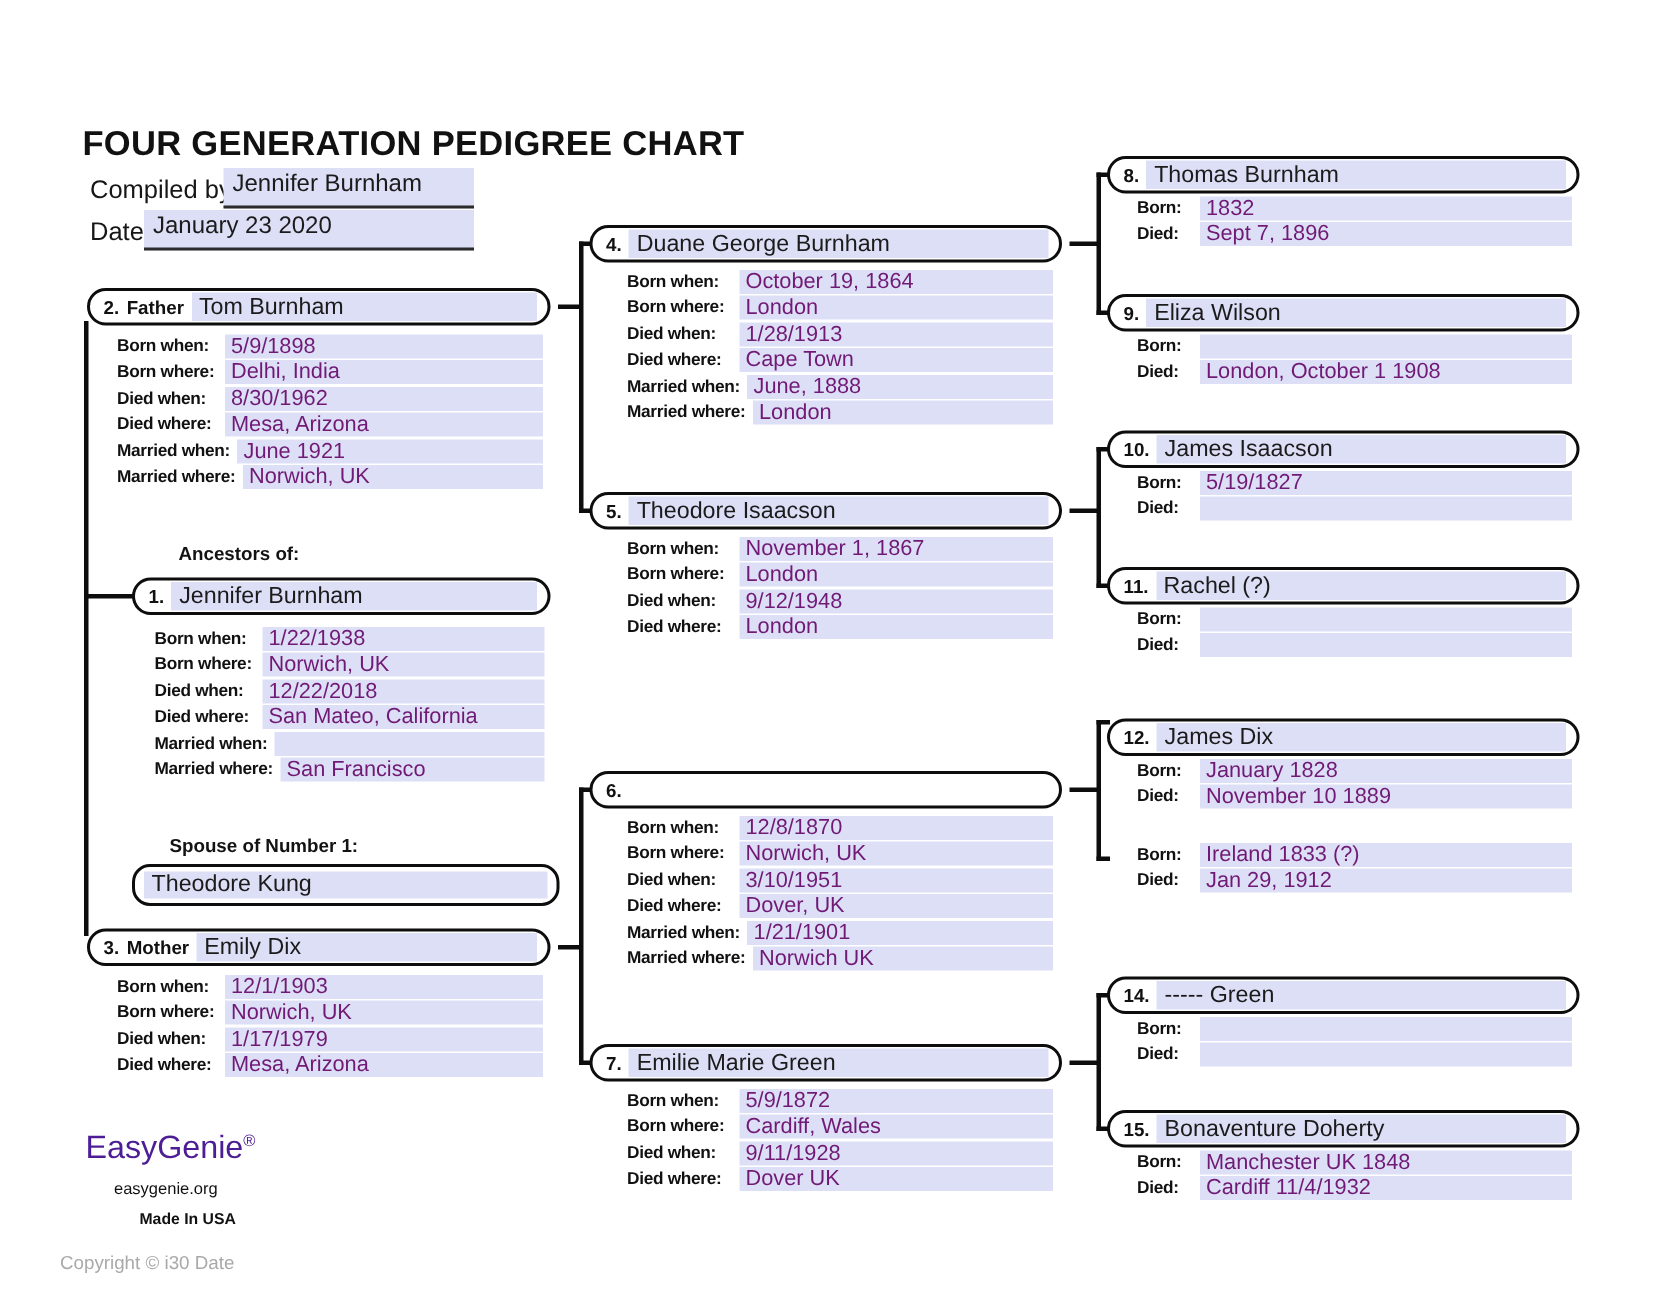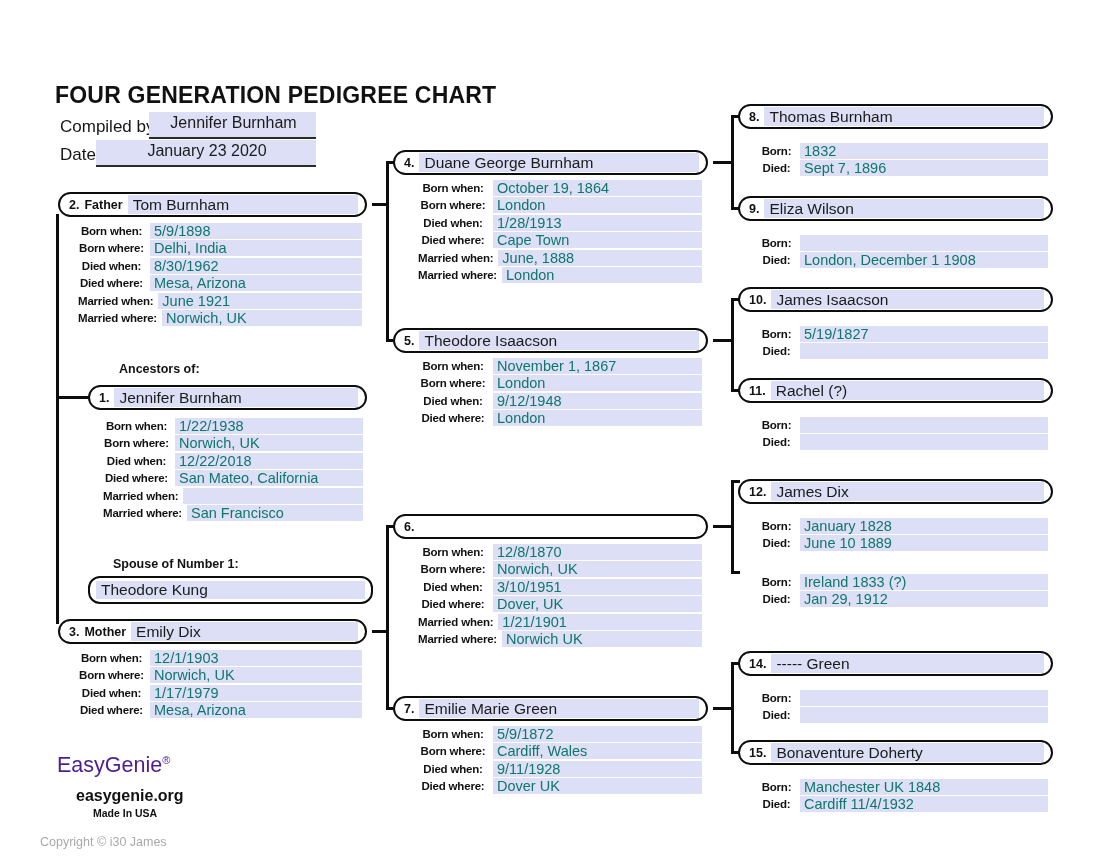--- a/index.html
+++ b/index.html
@@ -1,18 +1,18 @@
 <!DOCTYPE html>
 <html style="--field: #dcdff6; --ink: #0d0d0d;"><head>
 <meta charset="utf-8">
 <style>
   :root{ --field:#dcdff6; --ink:#0d0d0d; }
   html,body{margin:0;padding:0;background:#ffffff;}
   #stage{position:relative;width:1113px;height:866px;background:#fff;
-         font-family:"Liberation Sans",sans-serif;color:#111;overflow:hidden;text-align:center;}
+         font-family:"Liberation Sans",sans-serif;color:#111;overflow:hidden;}
 
   .title{position:absolute;left:55px;top:82px;font-size:23px;font-weight:bold;letter-spacing:.2px;}
 
   .toplabel{position:absolute;font-size:17px;color:#161616;}
   .fline{position:absolute;background:var(--field);border-bottom:2px solid #2b2b2b;
          font-size:16px;color:#1b1b1b;padding:2px 4px 0 6px;white-space:nowrap;}
 
   .minihead{position:absolute;font-weight:bold;font-size:12.5px;color:#131313;}
 
   .ln{position:absolute;background:var(--ink);}
@@ -20,37 +20,37 @@
   .pbox{position:absolute;}
   .phead{height:21px;border:2.5px solid var(--ink);border-radius:13px;background:#fff;
          display:flex;align-items:center;padding:0 7px 0 9px;gap:5px;}
   .pnum,.prole{font-weight:bold;font-size:12.5px;white-space:nowrap;}
   .pname{flex:1;background:var(--field);font-size:15.5px;height:19px;display:flex;
          align-items:center;padding:0 5px;color:#1b1b1b;white-space:nowrap;overflow:hidden;}
   .prows{margin-top:5px;}
   .prow{display:flex;align-items:center;height:17.5px;}
   .plabel{font-weight:bold;font-size:11.5px;letter-spacing:-.2px;white-space:nowrap;}
   .pvalue{flex:1;margin-left:5px;background:var(--field);height:16px;font-size:14.5px;
-          display:flex;align-items:center;padding:0 4px;color:#0f766e;white-space:nowrap;overflow:hidden;}
+          display:flex;align-items:center;padding:0 4px;color:#701a75;white-space:nowrap;overflow:hidden;}
 
   .c-left  .prows{padding-left:20px;padding-right:5px;}
   .c-self  .prows{padding-left:15px;padding-right:4px;margin-top:7px;}
   .c-mid   .prows{padding-left:25px;padding-right:6px;margin-top:4px;}
-  .c-right .prows{padding-left:20px;padding-right:5px;margin-top:13px;}
+  .c-right .prows{padding-left:20px;padding-right:5px;margin-top:1px;}
   .c-left .plabel,.c-self .plabel{min-width:67px;}
   .c-mid .plabel{min-width:70px;}
   .c-right .plabel{min-width:37px;}
 
   .spouse{position:absolute;left:88px;top:576px;width:269px;height:20px;border:2.5px solid var(--ink);
           border-radius:12px;background:#fff;display:flex;align-items:center;padding:2px 6px;}
   .spouse .pname{height:18px;}
 
   .brand{position:absolute;left:57px;top:753px;font-size:21.5px;color:#4c1d95;}
   .brand sup{font-size:11px;}
-  .site{position:absolute;left:76px;top:787px;font-size:16px;font-weight:bold;}
+  .site{position:absolute;left:76px;top:787px;font-size:11px;font-weight:normal;}
   .madein{position:absolute;left:93px;top:807px;font-size:10.5px;font-weight:bold;}
   .copy{position:absolute;left:40px;top:835px;font-size:12.5px;color:#a9a9a9;}
 </style>
 </head>
 <body>
 
 <div id="stage">
 
   <div class="ln" style="left:56px;top:214px;width:3px;height:410px"></div>
   <div class="ln" style="left:56px;top:396px;width:34px;height:3px"></div>
@@ -320,21 +320,21 @@
         <span class="pnum">9.</span>
         <span class="pname">Eliza Wilson</span>
       </div>
       <div class="prows">
         <div class="prow">
           <span class="plabel">Born:</span>
           <span class="pvalue"></span>
         </div>
         <div class="prow">
           <span class="plabel">Died:</span>
-          <span class="pvalue">London, December 1 1908</span>
+          <span class="pvalue">London, October 1 1908</span>
         </div>
       </div>
     </div>
   <div class="pbox c-right" style="left:738px;top:287px;width:315px">
       <div class="phead">
         <span class="pnum">10.</span>
         <span class="pname">James Isaacson</span>
       </div>
       <div class="prows">
         <div class="prow">
@@ -368,21 +368,21 @@
         <span class="pnum">12.</span>
         <span class="pname">James Dix</span>
       </div>
       <div class="prows">
         <div class="prow">
           <span class="plabel">Born:</span>
           <span class="pvalue">January 1828</span>
         </div>
         <div class="prow">
           <span class="plabel">Died:</span>
-          <span class="pvalue">June 10 1889</span>
+          <span class="pvalue">November 10 1889</span>
         </div>
       </div>
     </div>
   <div class="pbox c-right" style="left:738px;top:560px;width:315px">
       <div class="prows">
         <div class="prow">
           <span class="plabel">Born:</span>
           <span class="pvalue">Ireland 1833 (?)</span>
         </div>
         <div class="prow">
@@ -420,15 +420,15 @@
         <div class="prow">
           <span class="plabel">Died:</span>
           <span class="pvalue">Cardiff 11/4/1932</span>
         </div>
       </div>
     </div>
 
   <div class="brand"><span>EasyGenie</span><sup>®</sup></div>
   <div class="site">easygenie.org</div>
   <div class="madein">Made In USA</div>
-  <div class="copy">Copyright © i30 James</div>
+  <div class="copy">Copyright © i30 Date</div>
 
 </div>
 
 </body></html>

